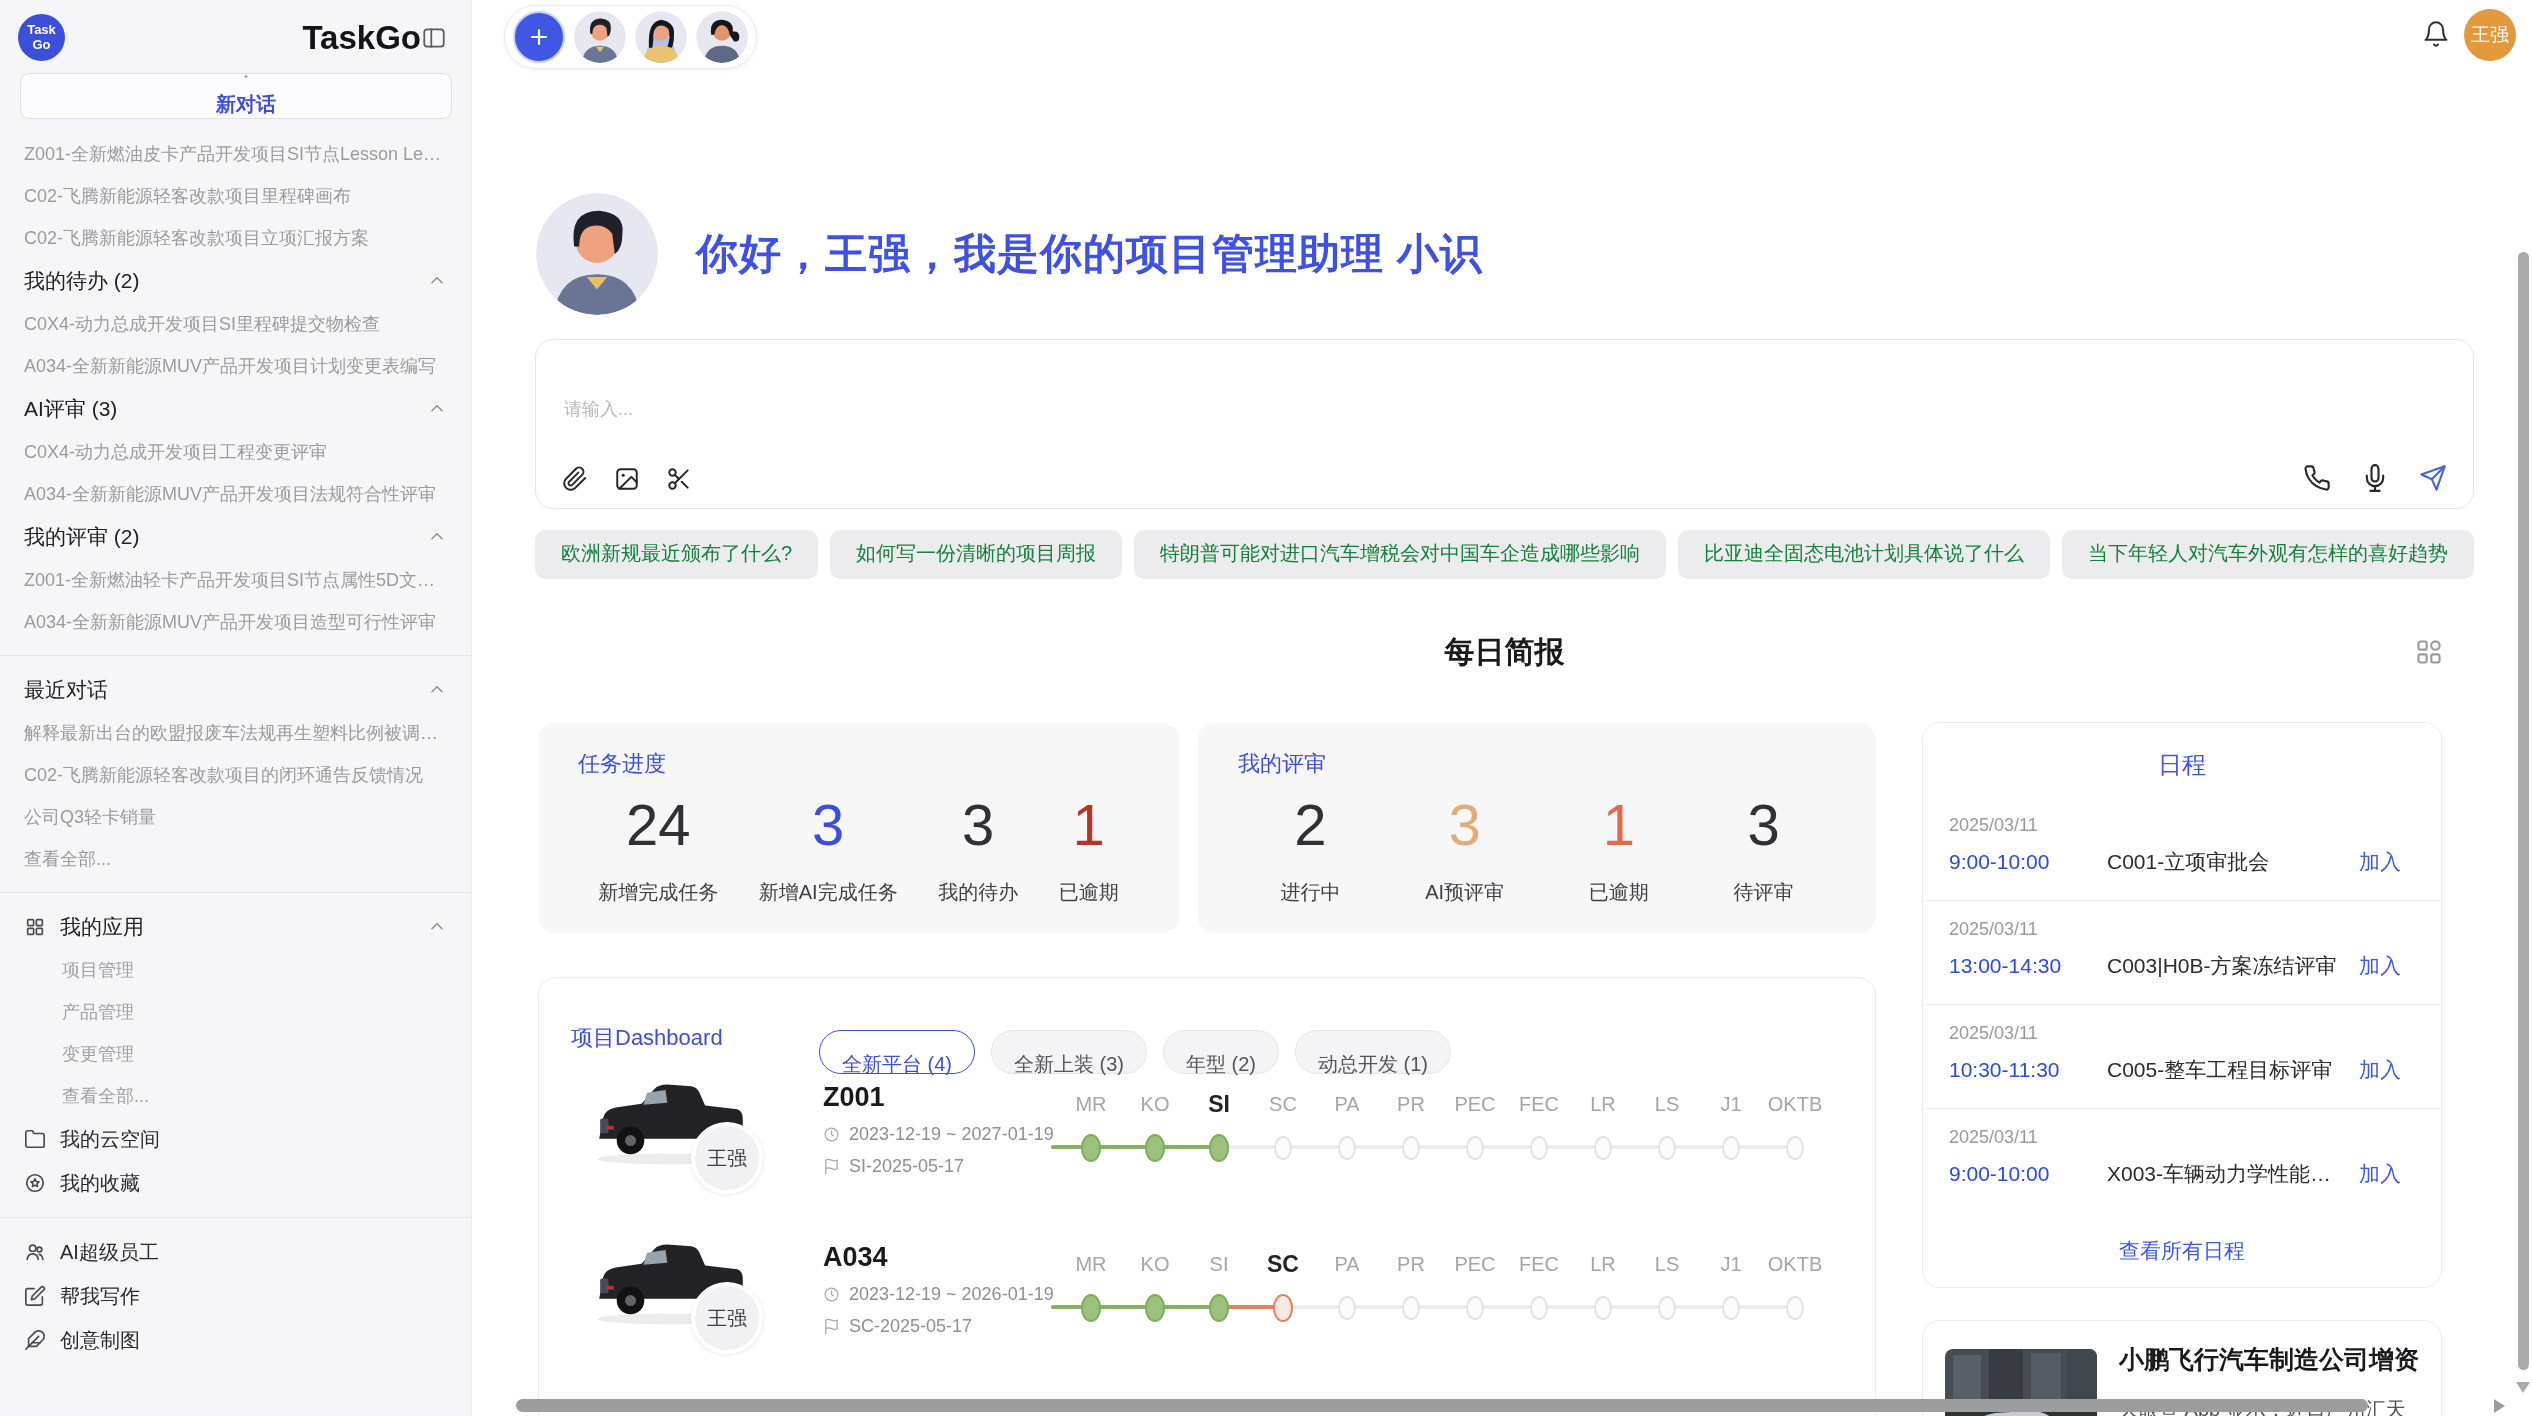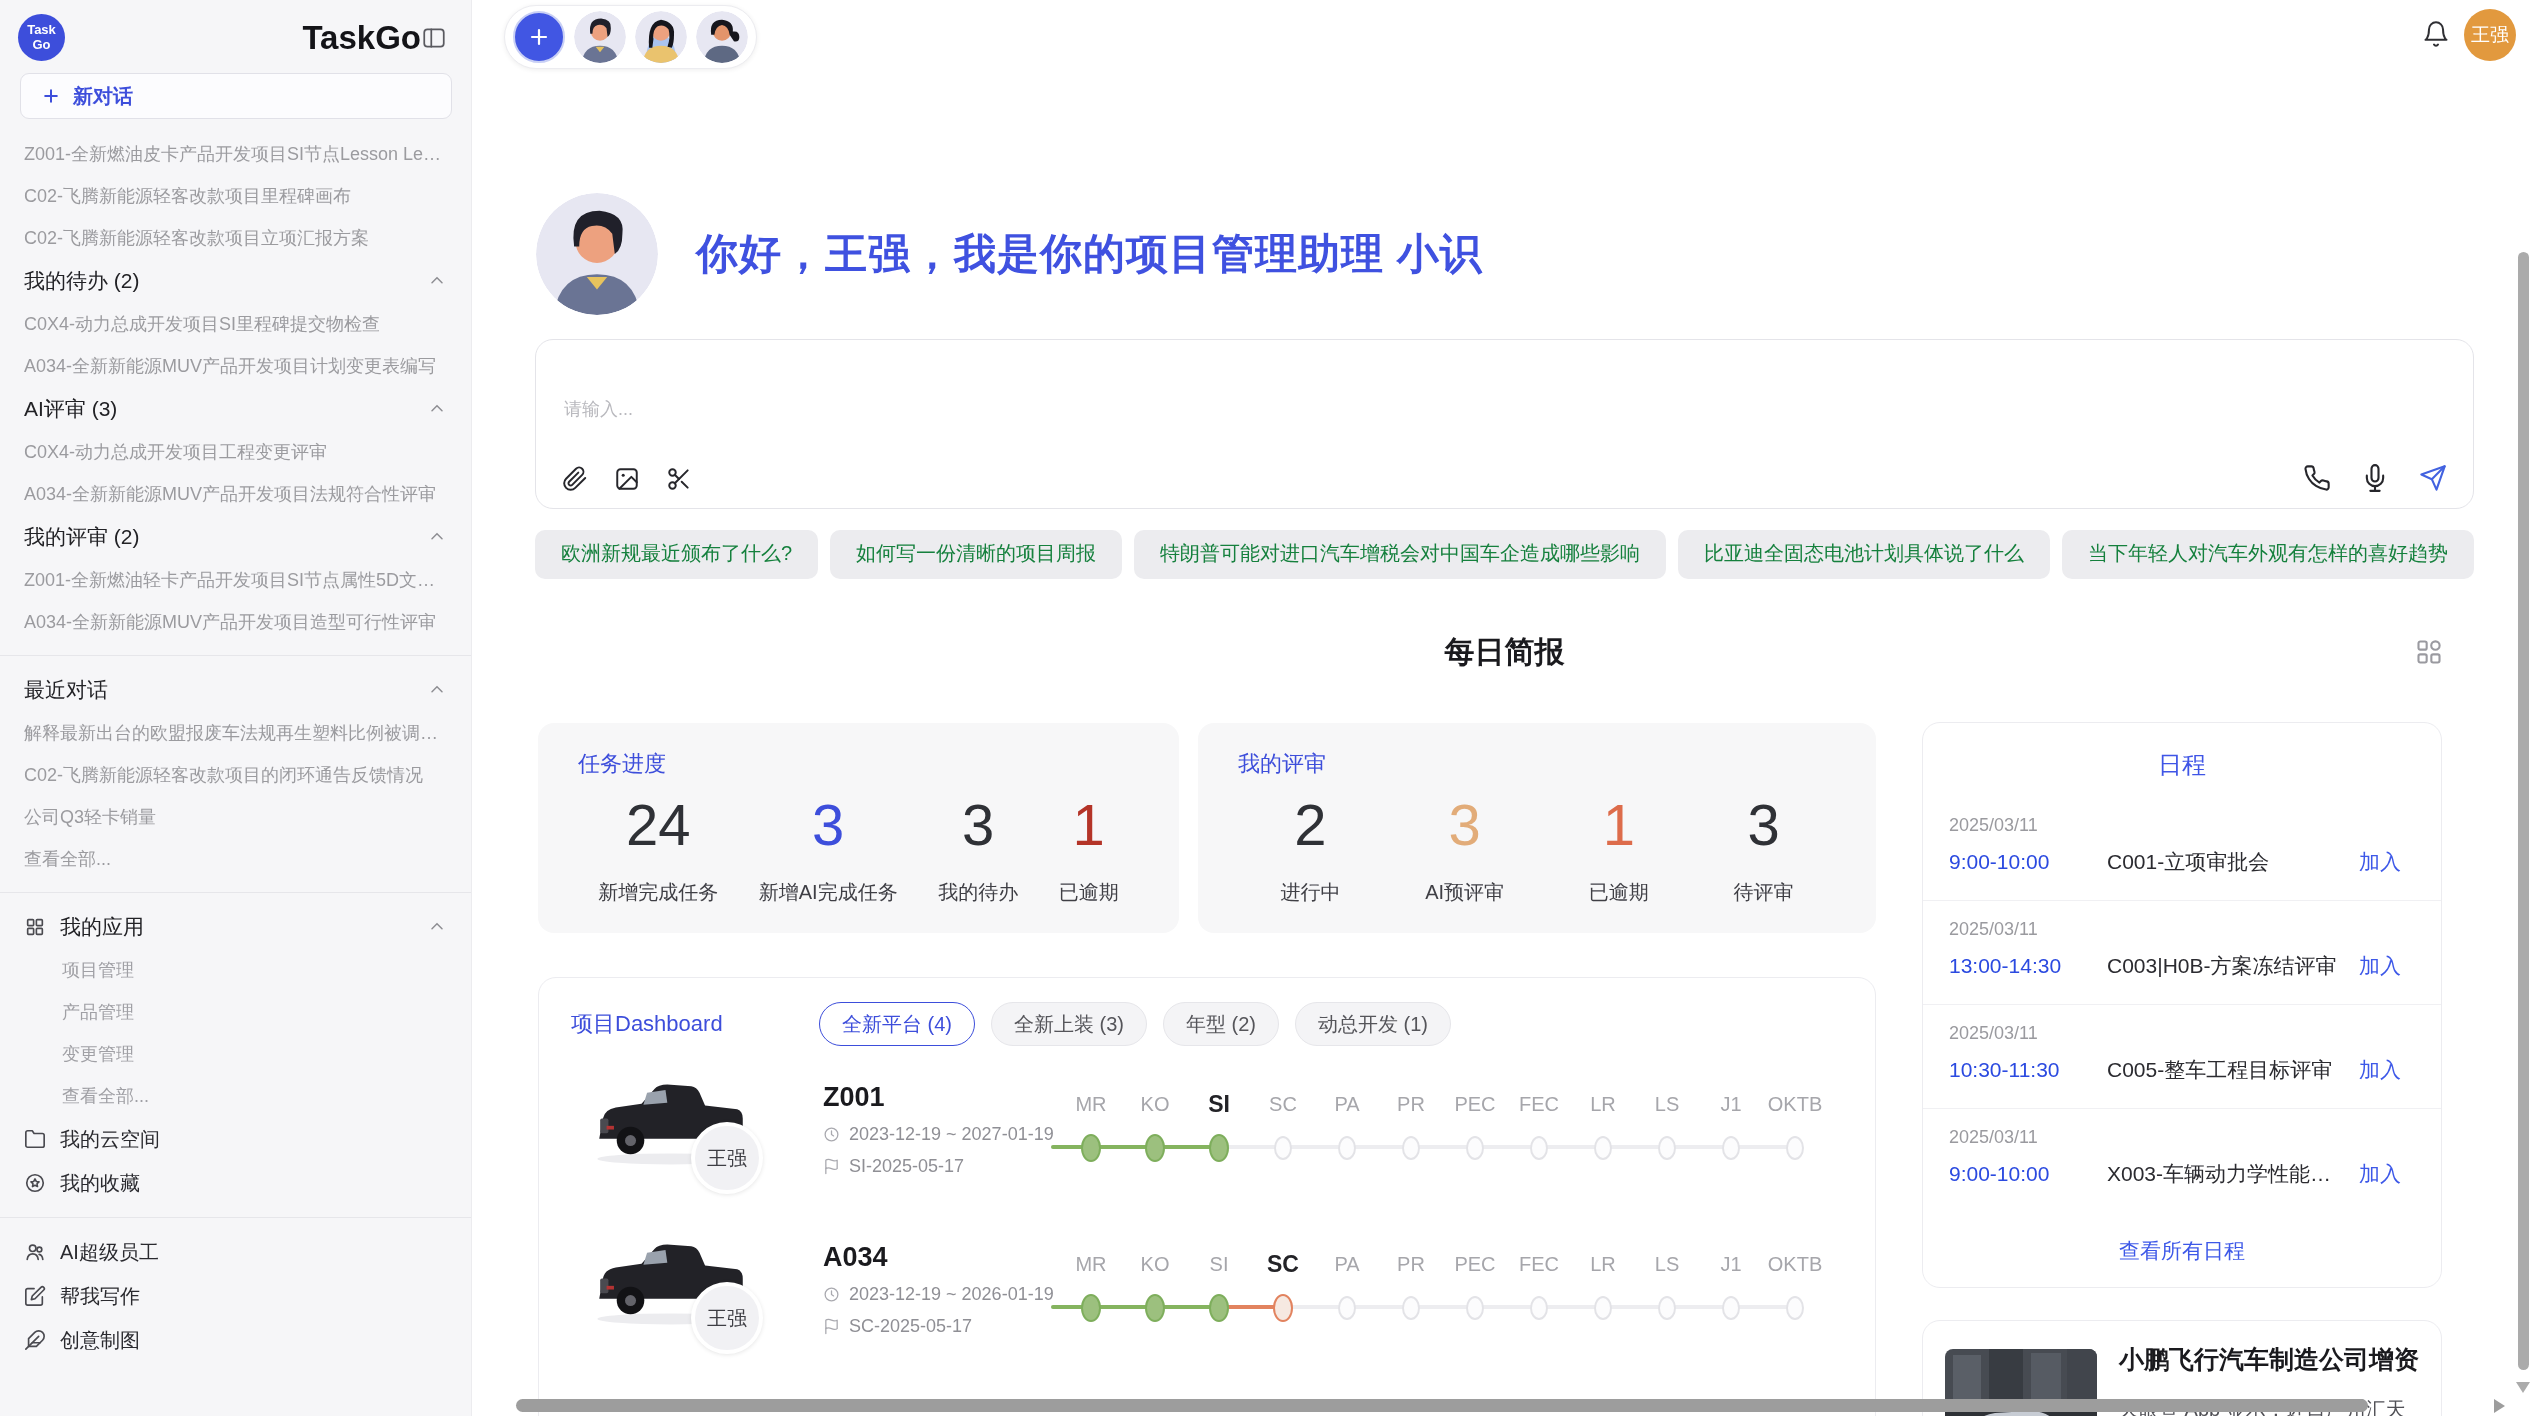--- a/index.html
+++ b/index.html
@@ -4,21 +4,21 @@
 <style>
   html,body{margin:0;padding:0;background:#fff;font-family:"Liberation Sans","DejaVu Sans",sans-serif;}
   #app{position:relative;width:2532px;height:1416px;overflow:hidden;background:#fff;}
   .ic{flex:none;display:inline-block;vertical-align:middle;}
   
   .sidebar{position:absolute;left:0;top:0;width:472px;height:1416px;background:#F6F6F8;border-right:1px solid #ECECEF;box-sizing:border-box;overflow:hidden;}
   .sb-head{display:flex;align-items:center;padding:14px 24px 0 18px;text-align:right;}
   .logo{width:47px;height:47px;border-radius:50%;background:#3D4EDB;color:#fff;display:flex;flex-direction:column;align-items:center;justify-content:center;font-size:13px;font-weight:700;line-height:1.12;flex:none;}
   .app-title{flex:1;margin-left:14px;font-size:33px;font-weight:700;color:#141418;}
   .panel-btn{background:none;border:none;padding:0;color:#5A5A60;cursor:pointer;display:flex;}
-  .new-chat{margin:12px 20px 8px;width:432px;height:46px;box-sizing:border-box;background:#FCFCFE;border:1px solid #E1E1E8;border-radius:9px;color:#3D4EDB;font-size:20px;font-weight:600;display:flex;align-items:center;gap:12px;padding:0 0 0 20px;cursor:pointer;font-family:inherit;}
+  .new-chat{margin:12px 20px 8px;width:432px;height:46px;box-sizing:border-box;background:#FCFCFE;border:1px solid #E1E1E8;border-radius:9px;color:#3D4EDB;font-size:20px;font-weight:600;display:flex;align-items:center;gap:12px;padding:0 0 0 20px;cursor:pointer;font-family:inherit;flex-direction:column;}
   #sb-groups{padding:6px 24px 0;}
   .sb-sec-h{display:flex;align-items:center;justify-content:space-between;height:44px;font-size:21px;color:#222226;font-weight:500;}
   .sb-sec-h .chev{color:#8E8E93;}
   .lh{display:flex;align-items:center;gap:14px;}
   .lh .lic{color:#4A4A50;}
   .sb-item{height:42px;line-height:42px;font-size:18px;color:#9B9B9F;white-space:nowrap;overflow:hidden;text-overflow:ellipsis;cursor:pointer;}
   .sb-app-item{padding-left:38px;color:#A0A0A5;}
   .sb-link{display:flex;align-items:center;gap:14px;height:44px;font-size:20px;color:#2A2A2F;cursor:pointer;}
   .sb-link .lic{color:#4A4A50;}
   .sb-div{height:1px;background:#E6E6EA;margin:12px -24px;}
@@ -49,21 +49,21 @@
   .stat-card{height:210px;box-sizing:border-box;background:#F7F7F8;border-radius:16px;position:relative;padding:26px 40px 0;}
   .stat-title{font-size:22px;color:#3D4EDB;}
   .stat-cols{display:flex;justify-content:space-around;margin-top:14px;}
   .stat-col{text-align:center;}
   .stat-val{font-size:58px;font-weight:500;line-height:1.1;}
   .stat-lab{margin-top:22px;font-size:20px;color:#3F3F45;}
   .dash-card{position:relative;margin-top:44px;width:1338px;height:560px;box-sizing:border-box;background:#fff;border:1px solid #ECECF0;border-radius:18px;}
   .dash-head{position:absolute;left:32px;top:24px;display:flex;align-items:center;}
   .dash-title{font-size:22px;color:#3D4EDB;width:248px;}
   .dash-filters{display:flex;gap:16px;}
-  .fpill{height:44px;line-height:42px;box-sizing:border-box;border-radius:22px;padding:0 22px;font-size:20px;cursor:pointer;background:#F4F4F6;color:#55555A;border:1px solid #E6E6EA;}
+  .fpill{height:44px;line-height:42px;box-sizing:border-box;border-radius:22px;padding:12px 22px;font-size:20px;cursor:pointer;background:#F4F4F6;color:#55555A;border:1px solid #E6E6EA;margin-top:28px;}
   .fpill.active{background:#fff;color:#3D4EDB;border:1.5px solid #3D4EDB;}
   #dash-rows{position:absolute;inset:0;}
   .proj-row{position:absolute;left:0;width:1338px;height:158px;cursor:pointer;}
   .truck{position:absolute;left:48px;top:0;width:168px;height:92px;}
   .owner{position:absolute;left:152px;top:44px;width:64px;height:64px;border-radius:50%;background:#F1F1F4;border:4px solid #fff;display:flex;align-items:center;justify-content:center;font-size:20px;color:#3E3E44;box-shadow:0 1px 4px rgba(0,0,0,.10);}
   .pinfo{position:absolute;left:284px;top:4px;}
   .pcode{font-size:27px;font-weight:700;color:#1A1A1E;}
   .pmeta{display:flex;align-items:center;gap:9px;margin-top:11px;font-size:18px;color:#8F8F95;}
   .pmeta .ic{color:#A9A9AF;}
   .tl{position:absolute;left:520px;top:10px;width:772px;}

